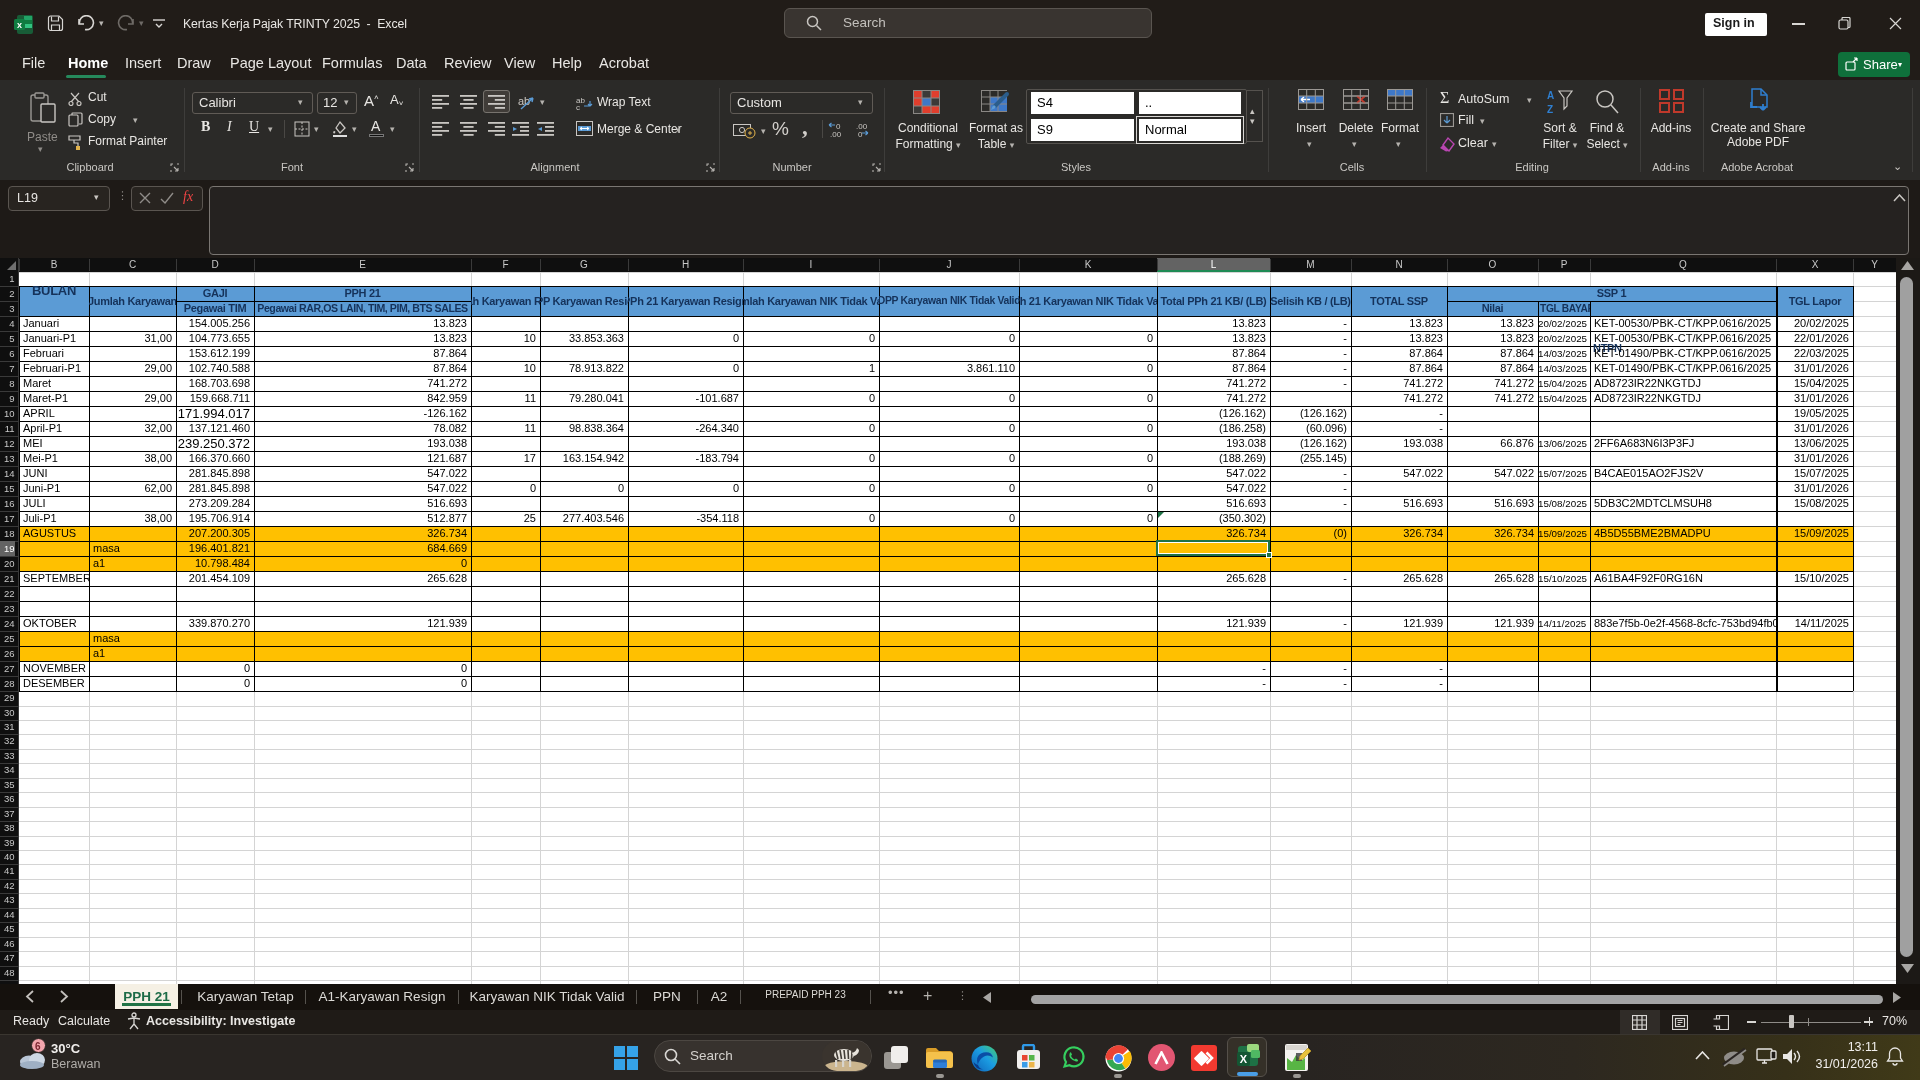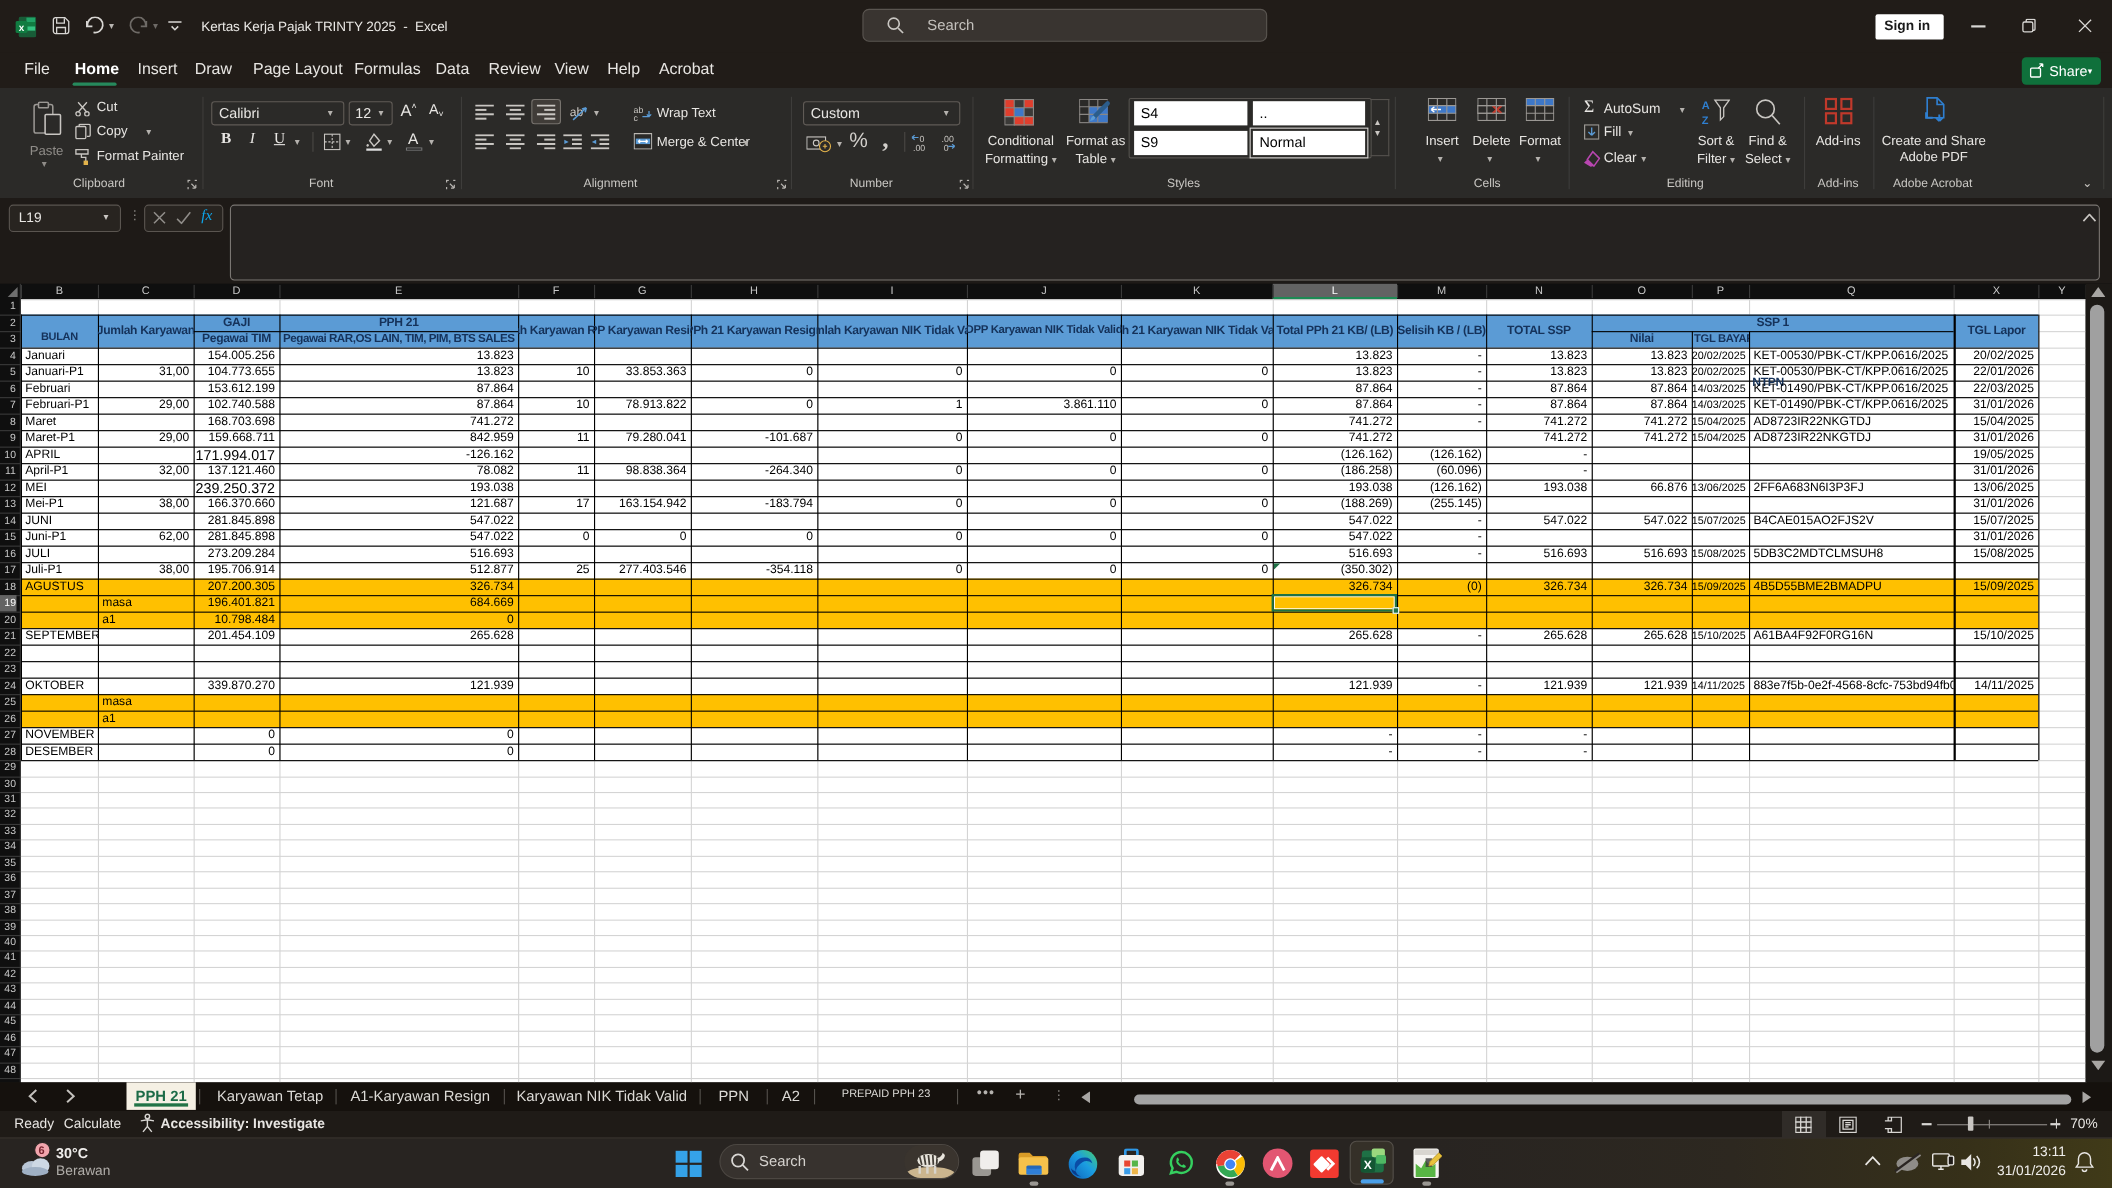--- a/index.html
+++ b/index.html
@@ -370,21 +370,21 @@
 <div class="rtxt" style="left:17px;top:191px;font-size:12.5px;">L19</div>
 <div class="rtxt" style="left:94px;top:192px;font-size:9px;color:#c9c6c2;">▾</div>
 <div class="rtxt" style="left:117px;top:189px;font-size:11px;color:#8f8c88;">⋮</div>
 <div class="a" style="left:131px;top:186px;width:72px;height:25px;background:#282420;border:1px solid #5a5550;border-radius:4px;"></div>
 <svg class="a" style="left:139px;top:192px" width="12" height="12" stroke="#8f8c88" stroke-width="1.4">
     <path d="M1 1 L11 11 M11 1 L1 11"></path>
   </svg>
 <svg class="a" style="left:160px;top:192px" width="14" height="12" fill="none" stroke="#8f8c88" stroke-width="1.4">
     <path d="M1 7 L5 11 L13 1"></path>
   </svg>
-<div class="rtxt" style="left:183px;top:189px;font-size:14px;color:#0ea5e9;font-style:italic;font-family:'Liberation Serif',serif;">fx</div>
+<div class="rtxt" style="left:183px;top:189px;font-size:14px;color:#ef4444;font-style:italic;font-family:'Liberation Serif',serif;">fx</div>
 <div class="a" style="left:209px;top:186px;width:1700px;height:69px;background:#252220;border:1px solid #7a7672;border-radius:4px;"></div>
 <svg class="a" style="left:1893px;top:194px" width="13" height="8" fill="none" stroke="#c9c6c2" stroke-width="1.5">
     <path d="M1 7 L6.5 1 L12 7"></path>
   </svg>
 <div class="a" style="left:0;top:258px;width:1920px;height:726px;background:#0f0f0f;"></div>
 <div class="a" style="left:19px;top:272px;width:1877px;height:712px;background:#fff;"></div>
 <div class="a" style="left:0;top:258px;width:1920px;height:14px;background:#0f0f0f;"></div>
 <div class="colhead" style="left:19px;top:258px;width:70px;background:transparent;color:#c9c9c9;">B</div>
 <div class="colhead" style="left:89px;top:258px;width:87px;background:transparent;color:#c9c9c9;">C</div>
 <div class="colhead" style="left:176px;top:258px;width:78px;background:transparent;color:#c9c9c9;">D</div>
@@ -633,21 +633,21 @@
 <div class="bl" style="left:1270px;top:286px;width:1px;height:405px;"></div>
 <div class="bl" style="left:1351px;top:286px;width:1px;height:405px;"></div>
 <div class="bl" style="left:1447px;top:286px;width:1px;height:405px;"></div>
 <div class="bl" style="left:1538px;top:301px;width:1px;height:390px;"></div>
 <div class="bl" style="left:1590px;top:301px;width:1px;height:390px;"></div>
 <div class="bl" style="left:1776px;top:286px;width:2px;height:405px;"></div>
 <div class="bl" style="left:1853px;top:286px;width:1px;height:405px;"></div>
 <div class="bl" style="left:19px;top:286px;width:1px;height:405px;"></div>
 <div class="bl" style="left:176px;top:301px;width:295px;height:1px;"></div>
 <div class="bl" style="left:1447px;top:301px;width:329px;height:1px;"></div>
-<div class="cell hdr" style="left:19px;top:292px;width:70px;height:30px;line-height:30px;font-size:10px;">BULAN</div>
+<div class="cell hdr" style="left:19px;top:276px;width:70px;height:30px;line-height:30px;font-size:13px;">BULAN</div>
 <div class="cell hdr" style="left:89px;top:286px;width:87px;height:30px;line-height:30px;font-size:11px;">Jumlah Karyawan</div>
 <div class="cell hdr" style="left:176px;top:286px;width:78px;height:15px;line-height:15px;font-size:11px;">GAJI</div>
 <div class="cell hdr" style="left:176px;top:301px;width:78px;height:15px;line-height:15px;font-size:11px;">Pegawai TIM</div>
 <div class="cell hdr" style="left:254px;top:286px;width:217px;height:15px;line-height:15px;font-size:11px;">PPH 21</div>
 <div class="cell hdr" style="left:254px;top:301px;width:217px;height:15px;line-height:15px;font-size:10.6px;">
     <span style="letter-spacing:-0.45px">Pegawai RAR,OS LAIN, TIM, PIM, BTS SALES</span>
   </div>
 <div class="cell hdr" style="left:471px;top:286px;width:69px;height:30px;line-height:30px;font-size:11px;">Jumlah Karyawan Resign</div>
 <div class="cell hdr" style="left:540px;top:286px;width:88px;height:30px;line-height:30px;font-size:11px;">DPP Karyawan Resign</div>
 <div class="cell hdr" style="left:628px;top:286px;width:115px;height:30px;line-height:30px;font-size:11px;">PPh 21 Karyawan Resign</div>

